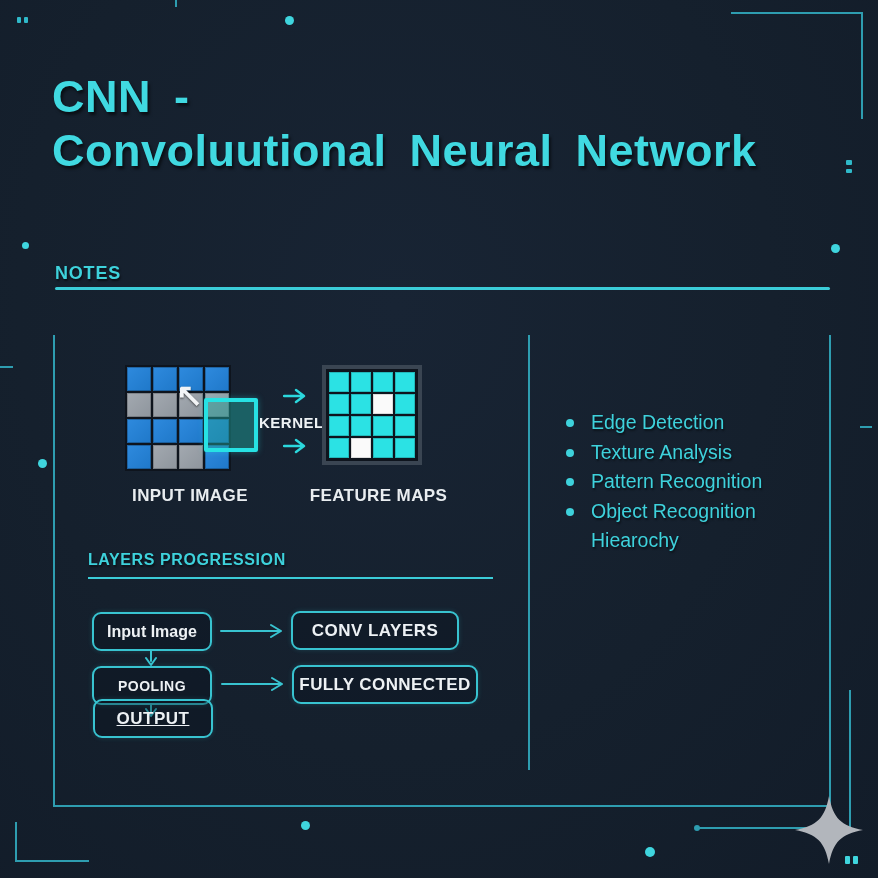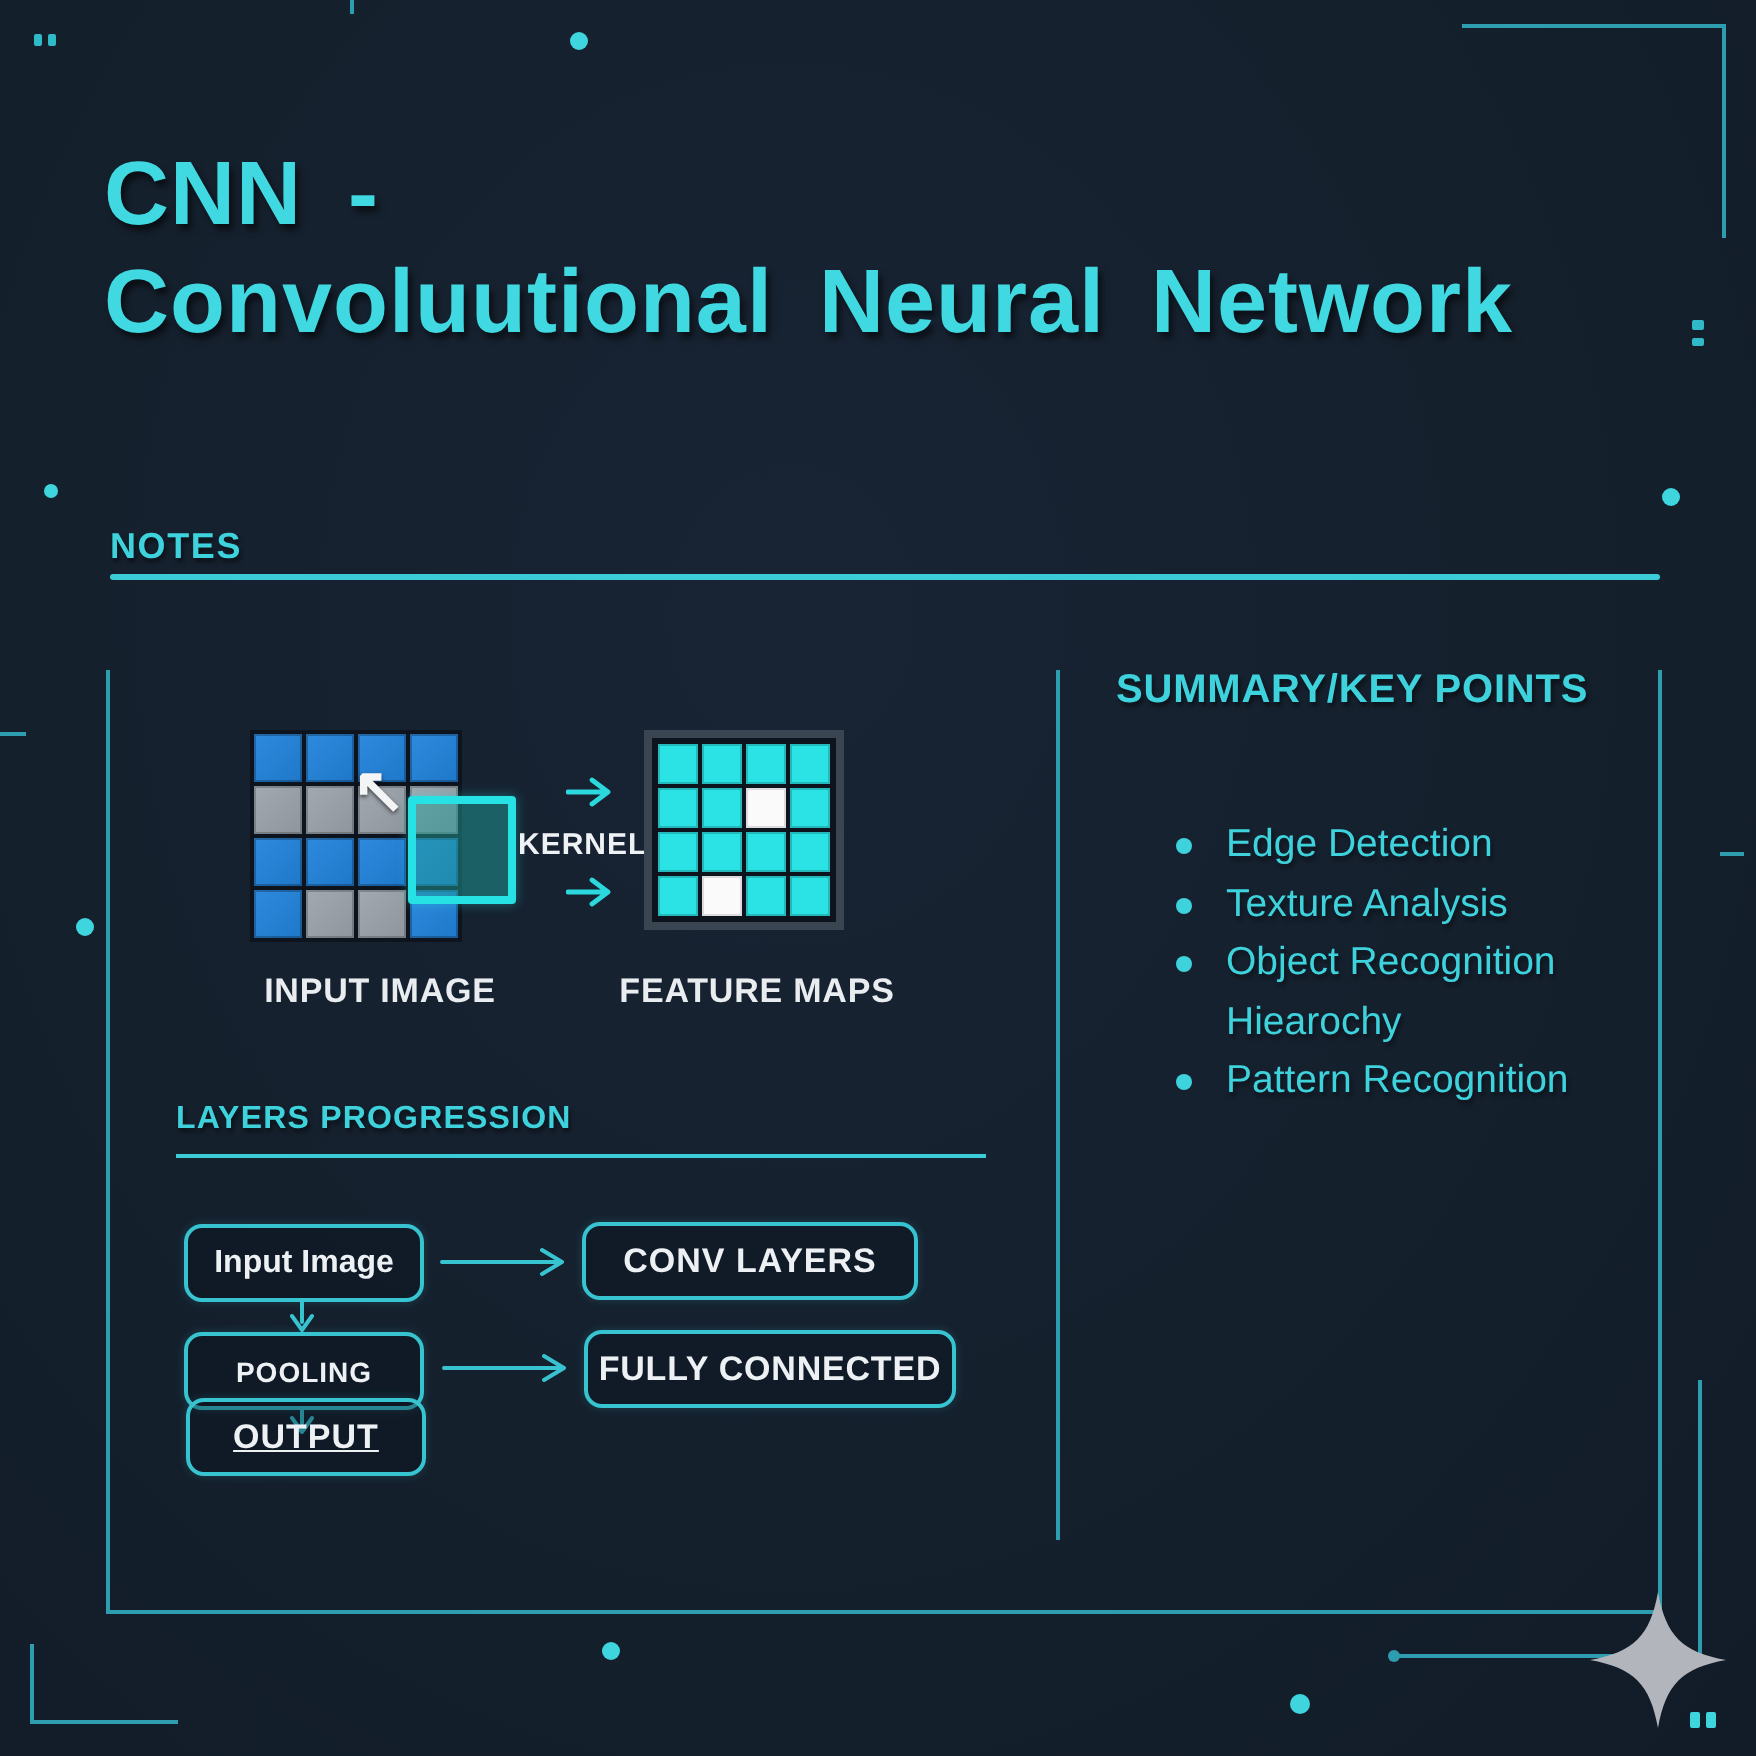--- a/index.html
+++ b/index.html
@@ -38,21 +38,21 @@
   
   .layers-heading{left:88px;top:551px;color:#3ed2dc;font-size:16px;font-weight:bold;letter-spacing:0.6px;text-shadow:1px 2px 2px rgba(0,0,0,0.5);}
   .layers-underline{left:88px;top:577px;width:405px;height:2px;background:#3bccd8;}
   .flow-box{
     border:2px solid #38c3d0;border-radius:9px;background:rgba(10,18,28,0.35);
     color:#edf1f4;font-weight:bold;display:flex;align-items:center;justify-content:center;
     box-shadow:0 0 5px rgba(56,195,208,0.2);
   }
   
   .summary-heading{left:558px;top:334px;color:#3ed2dc;font-size:20px;font-weight:bold;letter-spacing:0.4px;text-shadow:1px 2px 2px rgba(0,0,0,0.5);}
-  .bullet-list{left:580px;top:408px;width:252px;margin:0;padding:0;list-style:none;}
+  .bullet-list{left:558px;top:408px;width:252px;margin:0;padding:0;list-style:none;}
   .bullet-list li{
     position:relative;padding-left:33px;color:#3ed2dc;font-size:19.5px;line-height:29.5px;
     font-weight:500;text-shadow:1px 2px 2px rgba(0,0,0,0.45);
   }
   .bullet-list li::before{
     content:"";position:absolute;left:8px;top:11px;width:8px;height:8px;border-radius:50%;background:#3ed2dc;
   }
   .emphasis-item{left:558px;top:654px;width:250px;}
   .emphasis-item li{font-weight:bold;line-height:30px;}
   
@@ -159,26 +159,25 @@
   </div>
   <div class="abs flow-box" style="left:292px;top:665px;width:182px;height:35px;font-size:17px;letter-spacing:0.4px;">FULLY CONNECTED</div>
 
   <div class="abs" style="left:143px;top:703px;">
     <svg width="16" height="15" viewBox="0 0 16 15">
         <path d="M8 0 V9 M3 6 L8 13 L13 6" stroke="#38c3d0" stroke-width="2" fill="none" stroke-linecap="round" stroke-linejoin="round"></path>
       </svg>
   </div>
   <div class="abs flow-box" style="left:93px;top:699px;width:116px;height:35px;font-size:17px;letter-spacing:0.5px;text-decoration:underline;">OUTPUT</div>
 
-  <div class="abs summary-heading">SUMMARY/KEY POINTS</div>
   <ul class="abs bullet-list">
     <li>Edge Detection</li>
     <li>Texture Analysis</li>
+    <li>Pattern Recognition</li>
     <li>Object Recognition Hiearochy</li>
-    <li>Pattern Recognition</li>
   </ul>
 
   <div class="abs cyan-dash" style="left:17px;top:17px;width:4px;height:6px;"></div>
   <div class="abs cyan-dash" style="left:24px;top:17px;width:4px;height:6px;"></div>
   <div class="abs teal-line" style="left:175px;top:0;width:2px;height:7px;"></div>
   <div class="abs cyan-dot" style="left:285px;top:16px;width:9px;height:9px;"></div>
   <div class="abs teal-line" style="left:731px;top:12px;width:132px;height:2px;"></div>
   <div class="abs teal-line" style="left:861px;top:12px;width:2px;height:107px;"></div>
   <div class="abs cyan-dash" style="left:846px;top:160px;width:6px;height:5px;"></div>
   <div class="abs cyan-dash" style="left:846px;top:169px;width:6px;height:4px;"></div>

